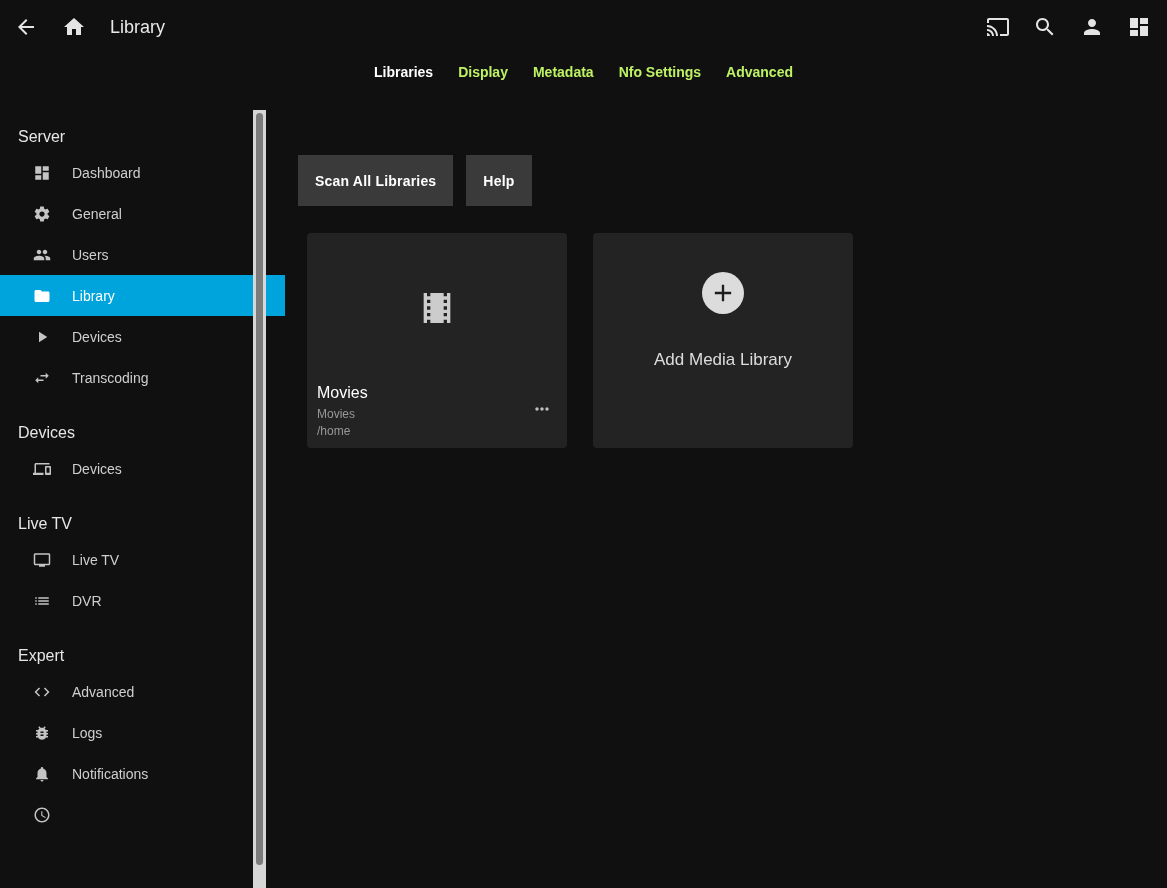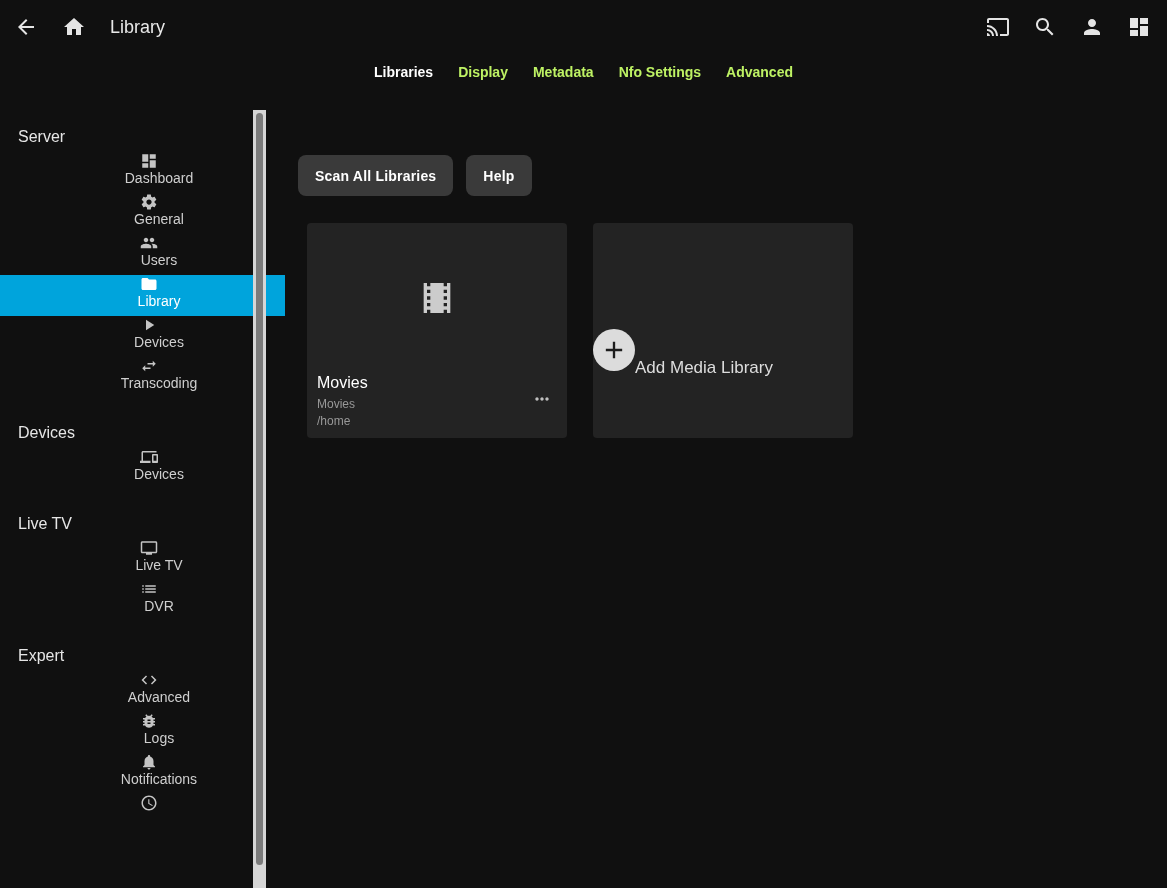--- a/index.html
+++ b/index.html
@@ -21,51 +21,51 @@
   .tabs { position:absolute; top:54px; left:0; width:1167px; height:28px;
           display:flex; justify-content:center; align-items:flex-end; gap:21px; }
   .tab { font-size:14px; font-weight:bold; color:#bef264; cursor:pointer; padding:2px 2px; }
   .tab.active { color:#ffffff; }
 
   
   .sidebar { position:absolute; left:0; top:110px; width:285px; bottom:0; overflow:hidden; }
   .nav-heading { font-size:16px; color:#e6e6e6; margin:26px 0 6px 18px; }
   .nav-heading.first { margin-top:18px; }
   .nav-item { display:flex; align-items:center; height:41px; padding-left:33px;
-              color:#cfcfcf; font-size:14px; cursor:pointer;flex-direction:column; }
+              color:#cfcfcf; font-size:14px; cursor:pointer; }
   .nav-item svg { width:18px; height:18px; fill:#c4c4c4; margin-right:21px; flex:0 0 auto; }
   .nav-item.active { background:#00a4dc; color:#ffffff; }
   .nav-item.active svg { fill:#ffffff; }
 
   
   .scroll-track { position:absolute; left:253px; top:110px; width:13px; bottom:0;
                   background:#d6d6d6; }
   .scroll-thumb { position:absolute; left:3px; top:3px; width:7px; height:752px;
                   background:#7b7b7b; border-radius:4px; cursor:pointer; }
 
   
   .main { position:absolute; left:266px; top:110px; right:0; bottom:0; padding-left:32px; }
   .toolbar { margin-top:45px; display:flex; gap:13px; }
   .btn { background:#3a3a3a; color:#fff; font-family:"Liberation Sans",sans-serif;
          font-weight:bold; font-size:14px; letter-spacing:.2px; border:none;
-         border-radius:8px; height:41px; padding:0 17px; cursor:pointer; }
+         border-radius:0; height:51px; padding:0 17px; cursor:pointer; }
 
   .cards { display:flex; gap:26px; margin-top:27px; margin-left:9px; }
   .lib-card { width:260px; height:215px; background:#232323; border-radius:4px;
               position:relative; cursor:pointer; }
   .card-img { height:150px; display:flex; align-items:center; justify-content:center; }
   .card-img svg { width:40px; height:40px; fill:#cccccc; }
   .card-body { position:absolute; left:10px; right:10px; bottom:8px; }
   .card-title { color:#ffffff; font-size:16px; line-height:20px; margin-bottom:3px; }
   .card-sub { color:#989898; font-size:12px; line-height:17px; }
   .card-menu { position:absolute; right:14px; bottom:30px; width:22px; height:18px;
                display:flex; align-items:center; justify-content:center; cursor:pointer; }
   .card-menu svg { width:20px; height:20px; fill:#c0c0c0; }
 
-  .add-card { display:flex; flex-direction:row; align-items:center; padding-top:39px; }
+  .add-card { display:flex; flex-direction:column; align-items:center; padding-top:39px; }
   .add-circle { width:42px; height:42px; border-radius:50%; background:#dcdcdc;
                 display:flex; align-items:center; justify-content:center; }
   .add-circle svg { width:28px; height:28px; fill:#1d1d1d; }
   .add-label { margin-top:36px; color:#dddddd; font-size:17px; }
 </style>
 </head>
 <body>
 
 <div class="topbar">
   <div class="icon-btn">

